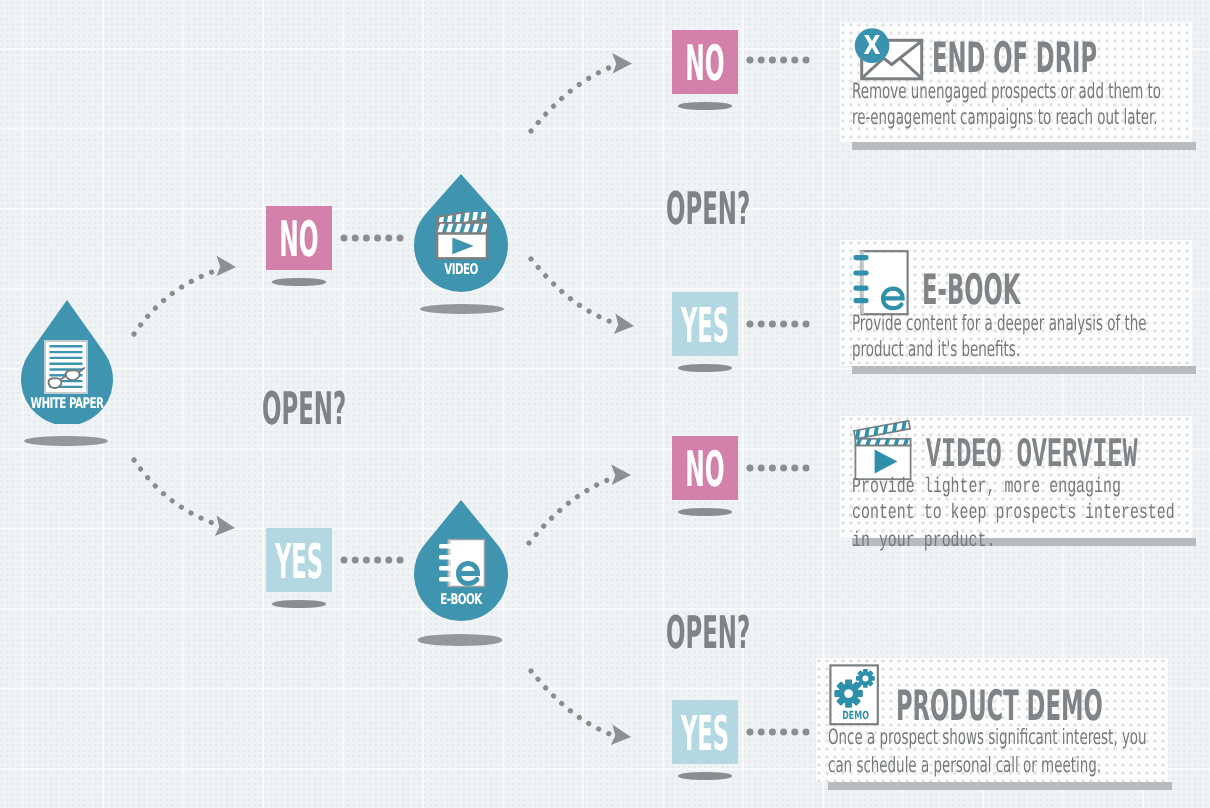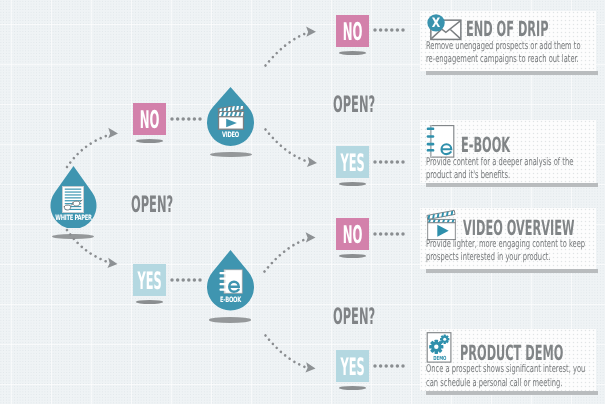--- a/index.html
+++ b/index.html
@@ -144,21 +144,21 @@
         <circle cx="375" cy="366" r="1.75"></circle>
           <circle cx="380.6" cy="366" r="1.75"></circle>
         <circle cx="386.2" cy="366" r="1.75"></circle>
           <circle cx="391.8" cy="366" r="1.75"></circle>
         <circle cx="397.4" cy="366" r="1.75"></circle>
           <circle cx="403" cy="366" r="1.75"></circle>
       </g>
     </g>
   </svg>
 
-  <div class="drop" id="drop-whitepaper" style="left:10px;top:166px;width:47px;height:62px;margin-left:40px;">
+  <div class="drop" id="drop-whitepaper" style="left:10px;top:150px;width:47px;height:62px;">
     <svg width="47" height="62" viewBox="0 0 47 62" style="position:absolute;left:0;top:0;">
       <path d="M23.5 0 L42.1 26.3 A23 23 0 1 1 4.9 26.3 Z" fill="#3f95b0"></path>
     </svg>
     <svg width="22" height="27" viewBox="0 0 44 54" style="position:absolute;left:12px;top:19.5px;">
       <rect x="1" y="1" width="42" height="52" fill="#ffffff" stroke="#c5ccd0" stroke-width="2"></rect>
       <g stroke="#3c96b2" stroke-width="2.4" stroke-linecap="butt">
         <line x1="5.5" y1="6.3" x2="38.5" y2="6.3"></line>
         <line x1="5.5" y1="12.1" x2="38.5" y2="12.1"></line>
         <line x1="5.5" y1="17.9" x2="38.5" y2="17.9"></line>
         <line x1="5.5" y1="23.7" x2="38.5" y2="23.7"></line>
@@ -304,21 +304,21 @@
         <rect x="6.7" y="29" width="7.6" height="2.6" rx="1.2"></rect>
       </g>
       <g fill="none" stroke="#2f90ac" stroke-width="2.1" stroke-linecap="round">
         <path d="M21.5 29.2 L31.3 29.2 C31.3 26.2 29.2 24.3 26.5 24.3 C23.8 24.3 21.5 26.5 21.5 29.4 C21.5 32.2 23.7 34.1 26.4 34.1 C28.3 34.1 29.8 33.4 30.7 32.2"></path>
       </g>
     </svg>
     <div class="ptitle" style="left:41px;top:14.5px;font-size:21px;transform:scaleX(.6);">E-BOOK</div>
     <div class="pbody" style="left:5.7px;top:35.8px;width:238px;">Provide content for a deeper analysis of the product and it's benefits.</div>
   </div>
 
-  <div class="panel" id="panel-video-overview" style="left:420px;top:208px;height:61px;">
+  <div class="panel" id="panel-video-overview" style="left:420px;top:208px;height:61px;font-family:Liberation Mono, monospace;">
     <div class="surface"></div>
     <div class="pshadow" style="top:61px;width:172px;"></div>
     <svg class="picon" width="44" height="40" viewBox="0 0 44 40" style="left:0px;top:0px;">
       <defs>
         <clipPath id="clapTopP">
             <rect x="7.7" y="11.4" width="27.6" height="3.4"></rect>
           </clipPath>
         <clipPath id="clapTiltP">
             <rect x="7.7" y="7.3" width="27.8" height="4.1"></rect>
           </clipPath>
@@ -343,21 +343,21 @@
         <polygon points="27.9,11.2 29.9,11.2 28.6,15 26.6,15"></polygon>
         <polygon points="32.6,11.2 34.6,11.2 33.3,15 31.3,15"></polygon>
       </g>
       <rect x="7.7" y="14.8" width="27.6" height="16.8" fill="#ffffff" stroke="#7d8184" stroke-width="0.9"></rect>
       <polygon points="17.3,16.8 28.7,22.7 17.3,28.7" fill="#2f90ac"></polygon>
     </svg>
     <div class="ptitle" style="left:42.5px;top:10px;font-size:21px;transform:scaleX(.6);">VIDEO OVERVIEW</div>
     <div class="pbody" style="left:5.7px;top:29.8px;width:238px;">Provide lighter, more engaging content to keep prospects interested in your product.</div>
   </div>
 
-  <div class="panel" id="panel-product-demo" style="left:420px;top:329px;height:62px;">
+  <div class="panel" id="panel-product-demo" style="left:408px;top:329px;height:62px;">
     <div class="surface"></div>
     <div class="pshadow" style="top:62px;width:172px;"></div>
     <svg class="picon" width="38" height="44" viewBox="0 0 38 44" style="left:0px;top:0px;">
       <rect x="7.2" y="3.7" width="23.7" height="29.4" fill="#ffffff" stroke="#7d8184" stroke-width="1.1"></rect>
       <g fill="#2f90ac">
         <g transform="translate(16.3,17.8)">
           <circle cx="0" cy="0" r="5"></circle>
           <g>
             <rect x="-1.75" y="-7.1" width="3.5" height="3.6" rx="0.6"></rect>
             <rect x="-1.75" y="3.5" width="3.5" height="3.6" rx="0.6"></rect>

